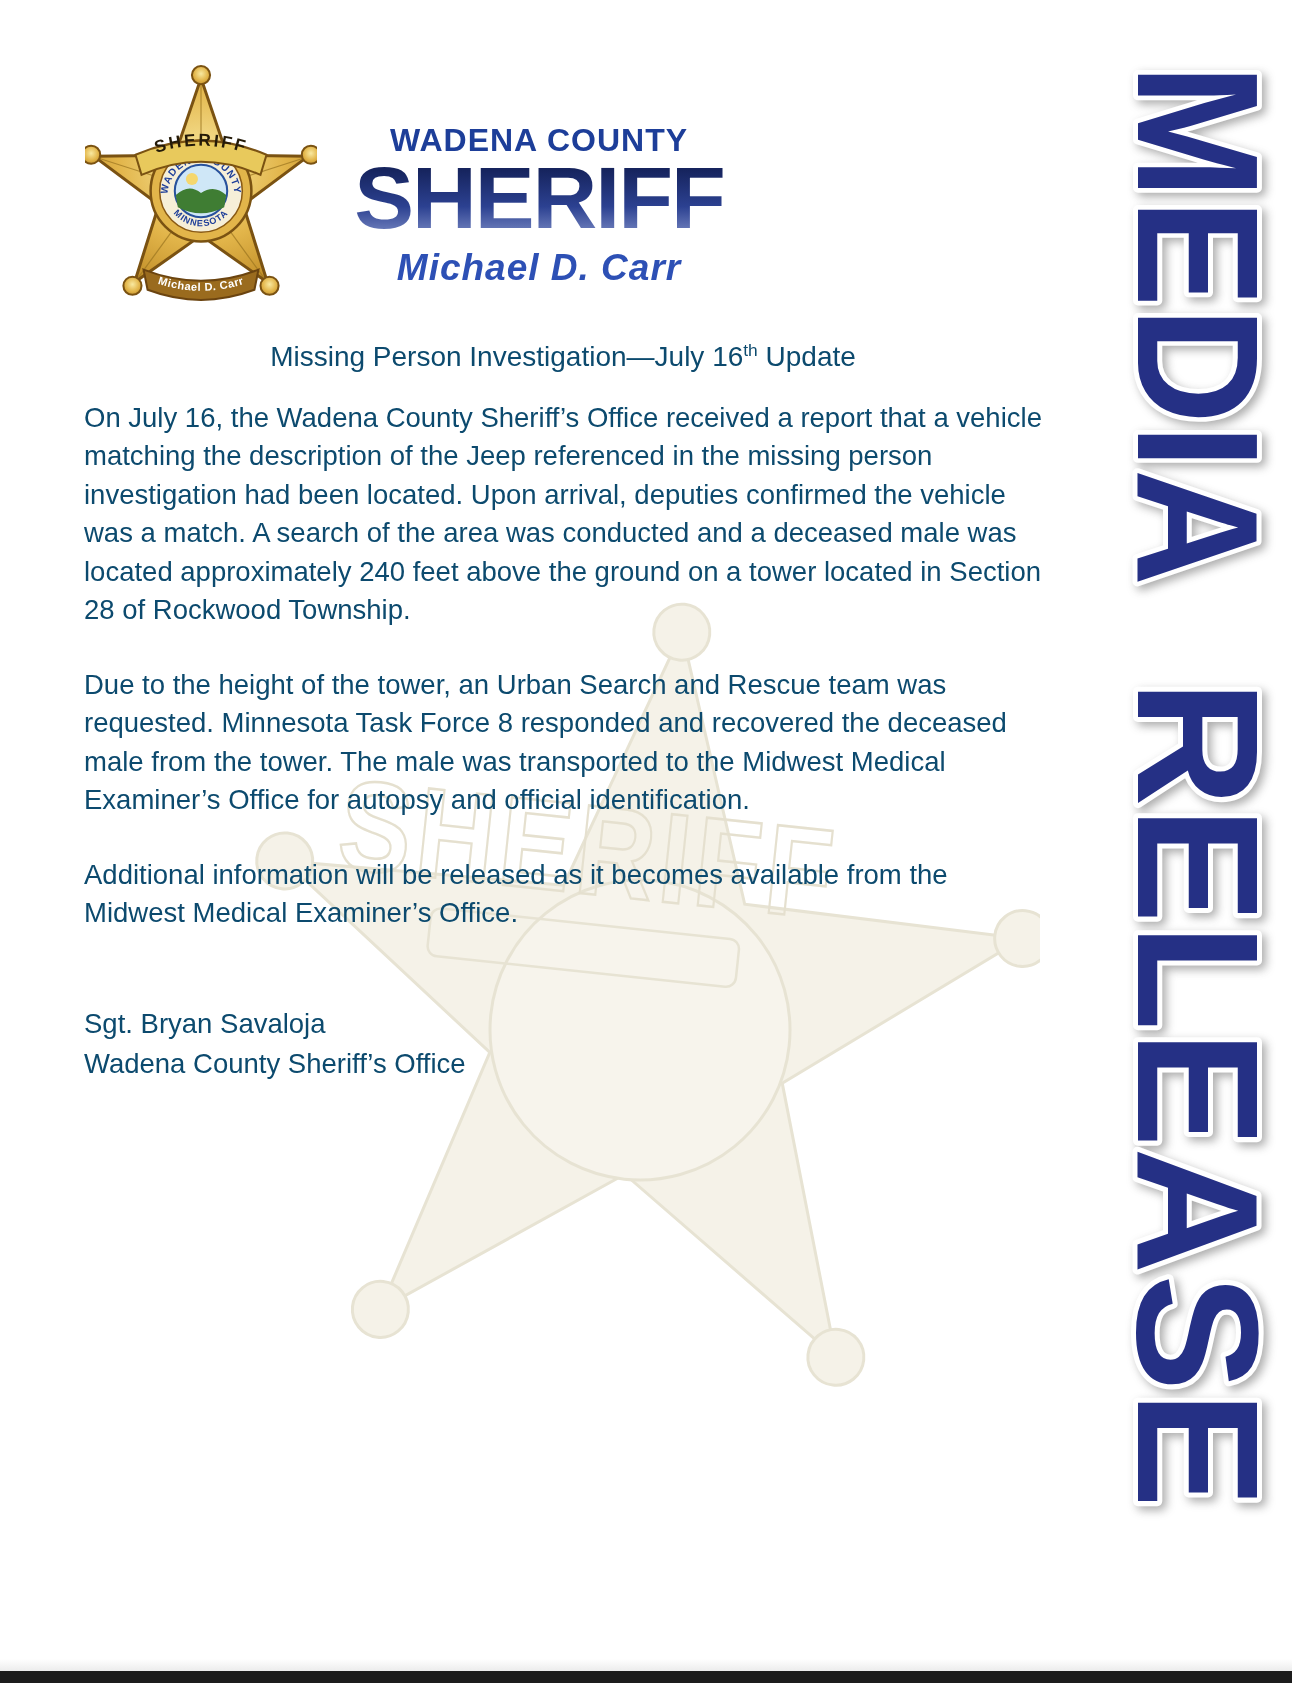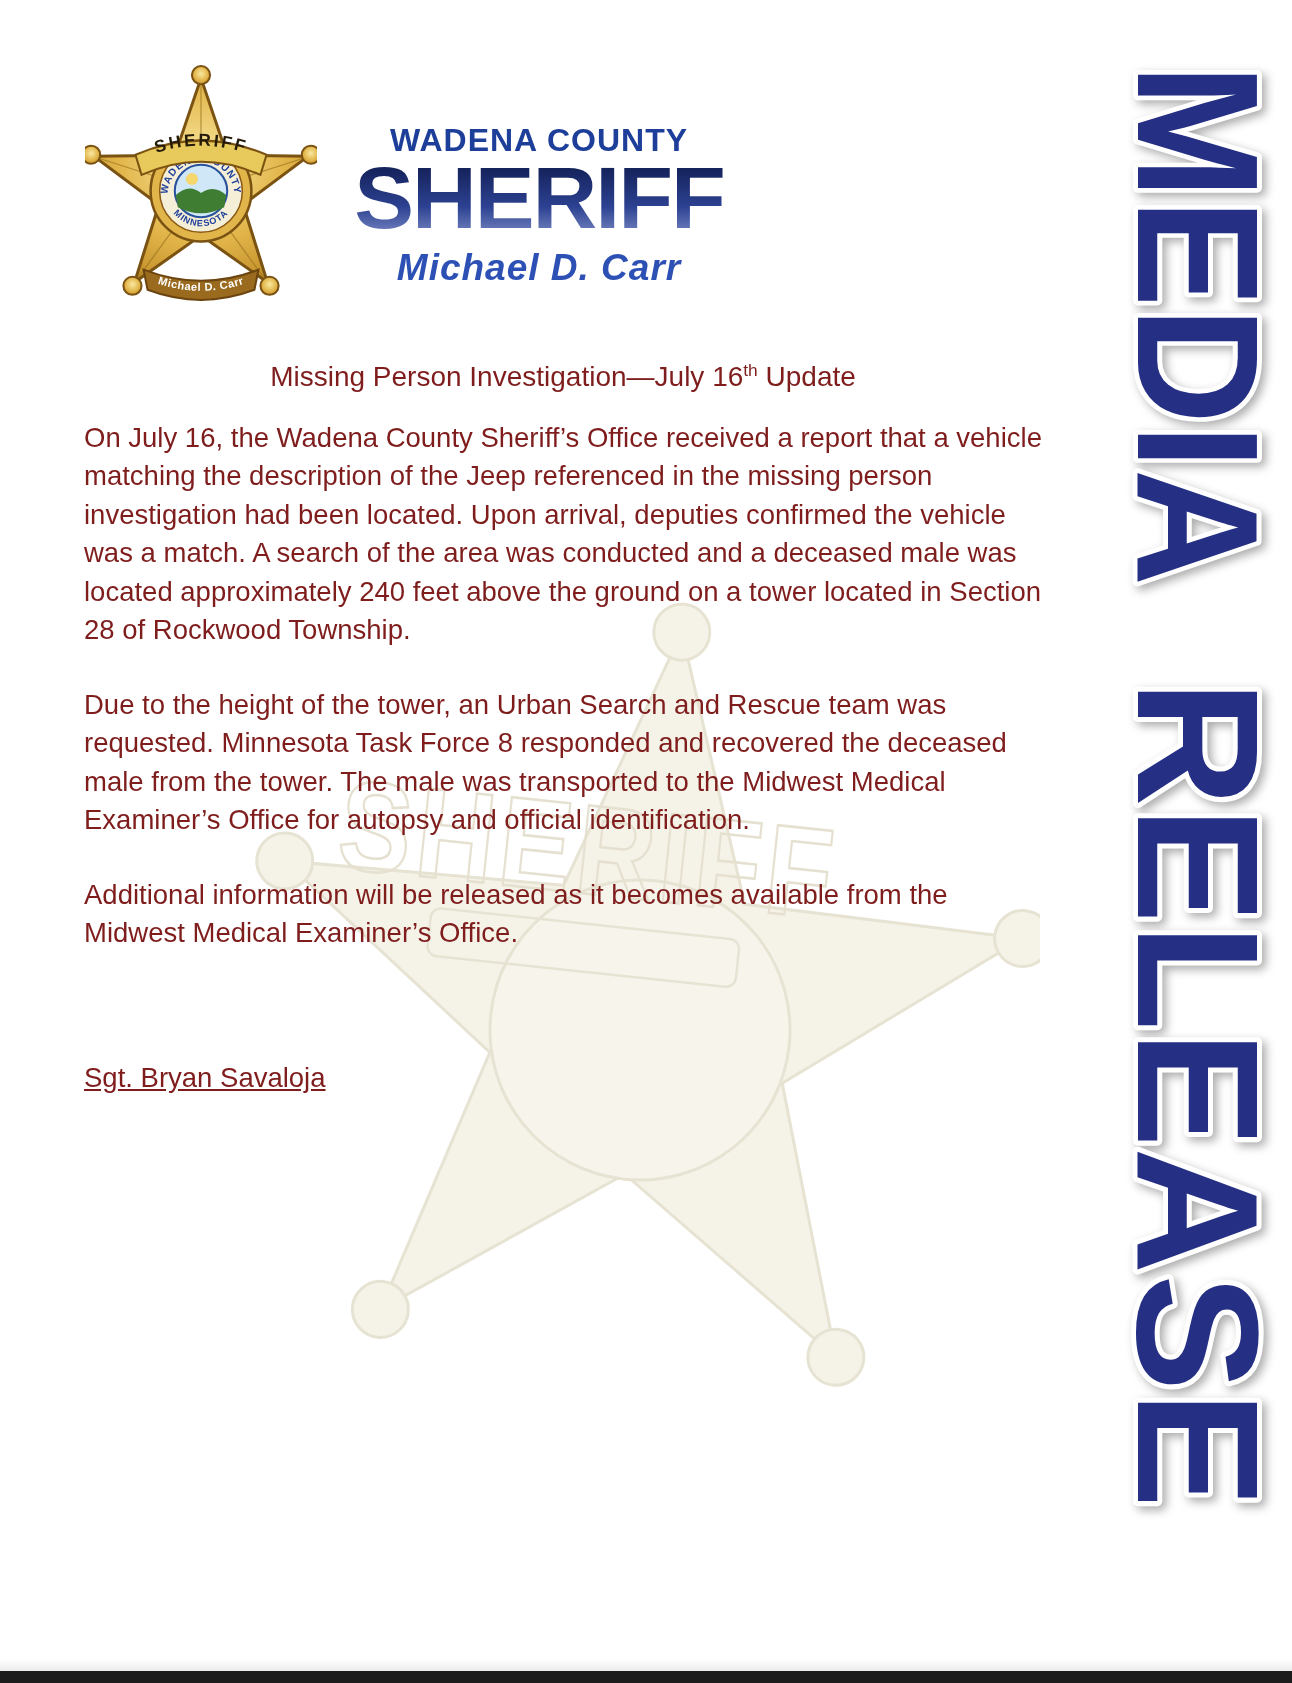--- a/index.html
+++ b/index.html
@@ -31,27 +31,27 @@
     -webkit-text-fill-color:transparent;
     transform:scaleX(1.02);
   }
   .sheriff-name {
     font-size:37px; font-weight:bold; font-style:italic;
     color:#2d50b5; margin-top:8px; letter-spacing:1px;
   }
 
   
   .doc {
-    position:absolute; left:84px; top:358px; width:958px; z-index:2;
-    color:#7f1d1d; font-size:27.5px; line-height:38.5px;
+    position:absolute; left:84px; top:338px; width:958px; z-index:2;
+    color:#0c4a6e; font-size:27.5px; line-height:38.5px;
   }
   .doc-title { text-align:center; margin:0 0 22px 0; font-size:28px; }
   .doc-title sup { font-size:0.62em; line-height:0; }
   .doc p { margin:16px 0 36px 0; }
-  .signature { margin-top:105px;text-decoration:underline; }
+  .signature { margin-top:71px; }
   .signature div { line-height:40px; }
 
   
   .media-release {
     position:absolute; left:1126px; top:56px; width:158px; height:1566px; z-index:1;
     filter:drop-shadow(4px 4px 5px rgba(70,70,70,0.45));
   }
   .media-release text {
     font-family:"Liberation Sans", sans-serif;
     font-weight:bold; font-size:172px;
@@ -166,18 +166,19 @@
 
   <div class="doc">
     <div class="doc-title"><span>Missing Person Investigation—July 16</span><sup>th</sup><span> Update</span></div>
 
     <p>On July 16, the Wadena County Sheriff’s Office received a report that a vehicle matching the description of the Jeep referenced in the missing person investigation had been located. Upon arrival, deputies confirmed the vehicle was a match. A search of the area was conducted and a deceased male was located approximately 240 feet above the ground on a tower located in Section 28 of Rockwood Township.</p>
     <p>Due to the height of the tower, an Urban Search and Rescue team was requested. Minnesota Task Force 8 responded and recovered the deceased male from the tower. The male was transported to the Midwest Medical Examiner’s Office for autopsy and official identification.</p>
     <p>Additional information will be released as it becomes available from the Midwest Medical Examiner’s Office.</p>
 
     <div class="signature">
       <div>Sgt. Bryan Savaloja</div>
+      <div>Wadena County Sheriff’s Office</div>
     </div>
   </div>
 
   <div class="bottom-fade"></div>
   <div class="bottom-bar"></div>
 </div>
 
 </body></html>

